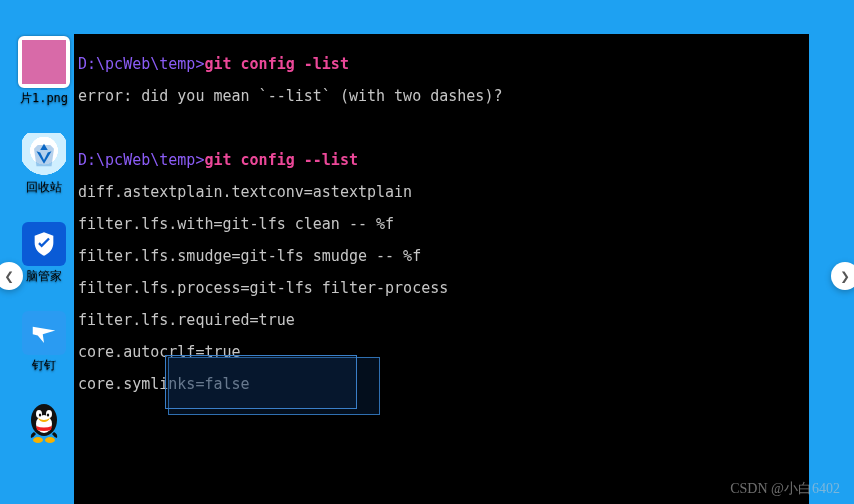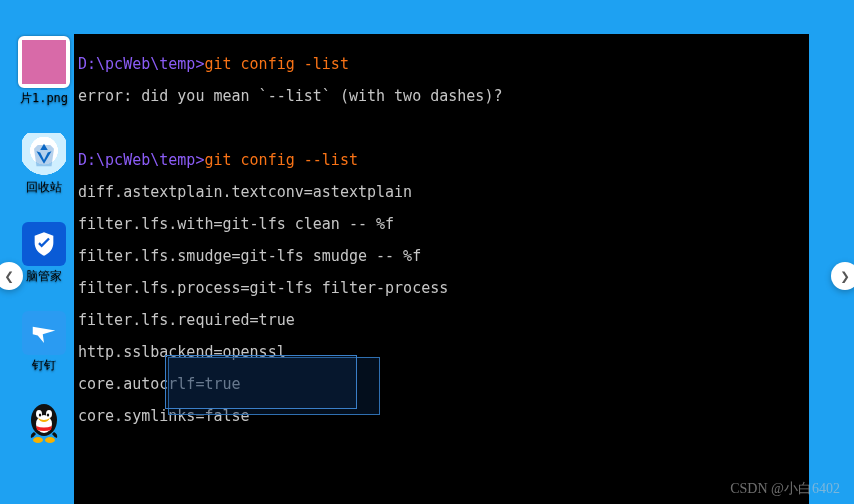--- a/index.html
+++ b/index.html
@@ -14,21 +14,21 @@
   .recycle svg{width:30px;height:30px;}
   .shield{background:#0a5bd6;border-radius:10px;}
   .shield svg{width:28px;height:28px;}
   .dingding{background:#2a9bf2;border-radius:10px;}
   .dingding svg{width:30px;height:30px;}
   .qq{background:transparent;}
   .qq svg{width:40px;height:44px;}
 
   .terminal{position:absolute;left:74px;top:34px;width:735px;height:470px;background:#000;color:#c6c6c6;font-family:"NSimSun","SimSun","Consolas",monospace;font-size:15px;line-height:16px;padding:6px 0 0 4px;box-sizing:border-box;white-space:pre;overflow:hidden;}
   .terminal span.cy{color:#8b5cf6;}
-  .terminal span.wh{color:#f97316;}
+  .terminal span.wh{color:#ec4899;font-weight:bold;}
   .terminal .line{height:16px;}
 
   .redaction{position:absolute;border:1px solid #2f6fb0;background:rgba(10,40,80,.35);}
 
   .nav-btn{position:absolute;top:262px;width:28px;height:28px;border-radius:14px;background:#fff;box-shadow:0 2px 6px rgba(0,0,0,.25);display:flex;align-items:center;justify-content:center;color:#555;font-size:16px;}
   .nav-left{left:-5px;}
   .nav-right{right:-5px;}
 
   .watermark{position:absolute;right:14px;bottom:6px;color:rgba(200,200,200,.55);font-size:14px;font-family:Liberation Serif, serif;text-align:right;}
 </style>
@@ -94,21 +94,20 @@
   <div class="terminal">
 <div class="line"><span class="cy">D:\pcWeb\temp&gt;</span><span class="wh">git config -list</span></div>
 <div class="line wh">error: did you mean `--list` (with two dashes)?</div>
 <div class="line"> </div>
 <div class="line"><span class="cy">D:\pcWeb\temp&gt;</span><span class="wh">git config --list</span></div>
 <div class="line wh">diff.astextplain.textconv=astextplain</div>
 <div class="line wh">filter.lfs.with=git-lfs clean -- %f</div>
 <div class="line wh">filter.lfs.smudge=git-lfs smudge -- %f</div>
 <div class="line wh">filter.lfs.process=git-lfs filter-process</div>
 <div class="line wh">filter.lfs.required=true</div>
-<div class="line wh">http.sslbackend=openssl</div>
 <div class="line wh">core.autocrlf=true</div>
 <div class="line wh">core.symlinks=false</div>
 
 
 
 
 
 
 
 

